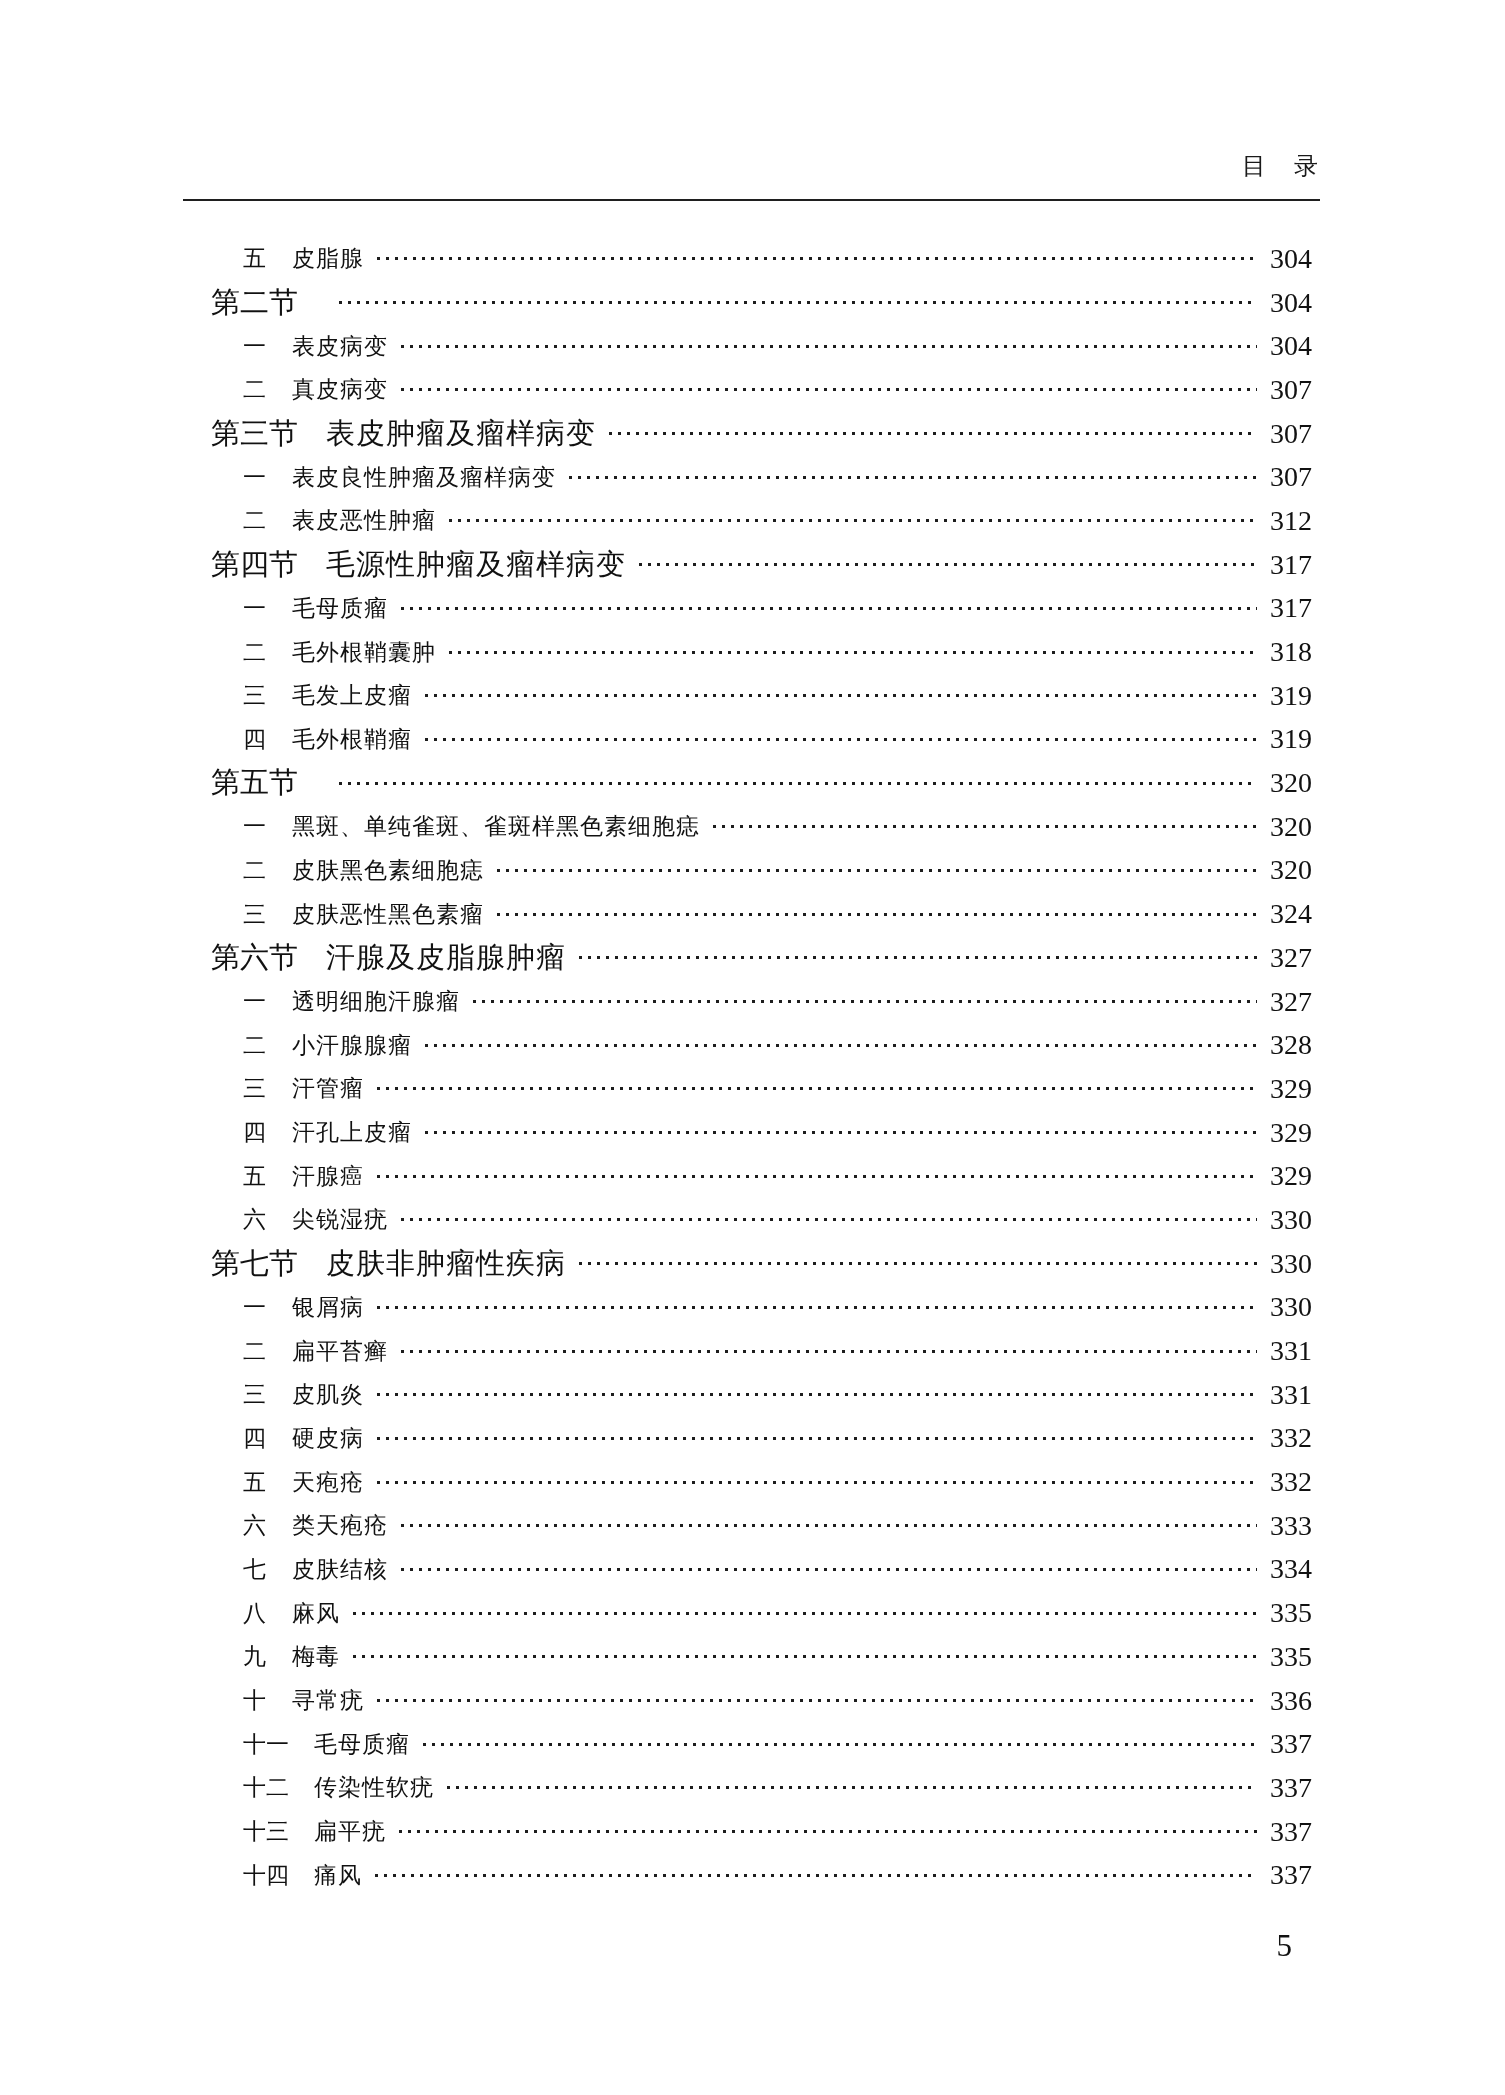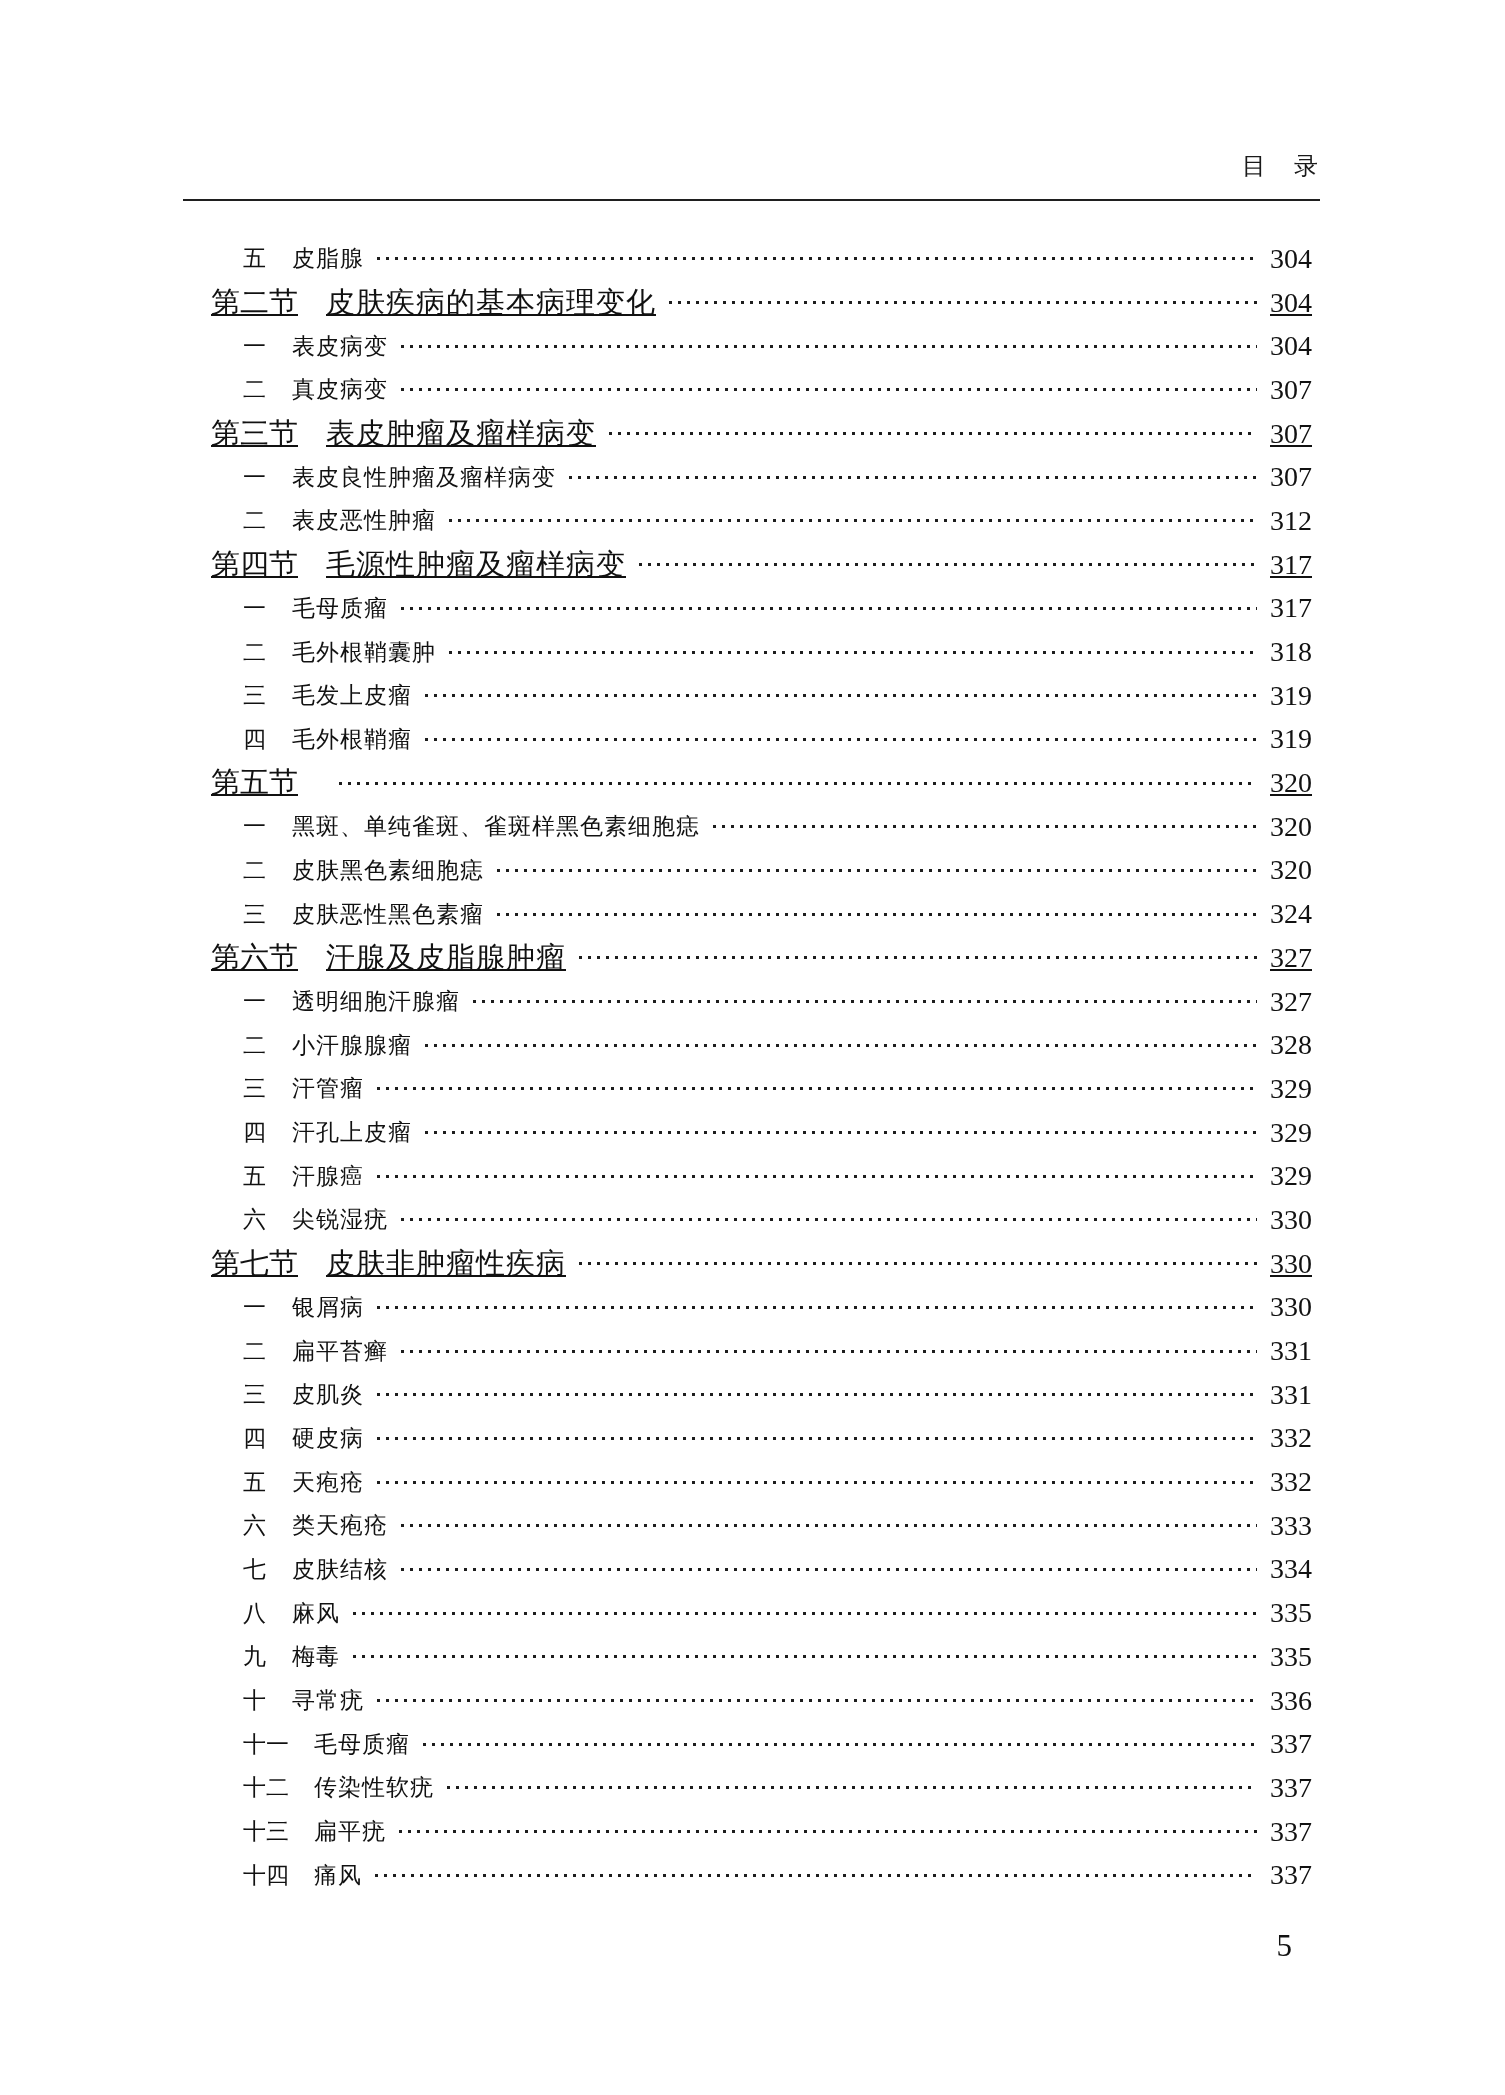--- a/index.html
+++ b/index.html
@@ -42,21 +42,20 @@
     display: flex;
     align-items: center;
     height: 43.7px;
     font-size: 23px;
     padding-left: 60px;
     white-space: nowrap;
   }
   .row.section {
     font-size: 29px;
     padding-left: 28px;
-    text-decoration: underline;
   }
   .num {
     flex: none;
     display: inline-block;
     min-width: 24px;
     margin-right: 25px;
   }
   .row.section .num {
     min-width: 87px;
     margin-right: 28px;
@@ -100,21 +99,20 @@
   <div class="toc" id="toc">
   <div class="row item">
     <span class="num">五</span>
     <span class="title">皮脂腺</span>
     <span class="leader"></span>
     <span class="pagenum">304</span>
   </div>
 
   <div class="row section">
     <span class="num">第二节</span>
-    <span class="title">皮肤疾病的基本病理变化</span>
     <span class="leader"></span>
     <span class="pagenum">304</span>
   </div>
 
   <div class="row item">
     <span class="num">一</span>
     <span class="title">表皮病变</span>
     <span class="leader"></span>
     <span class="pagenum">304</span>
   </div>

